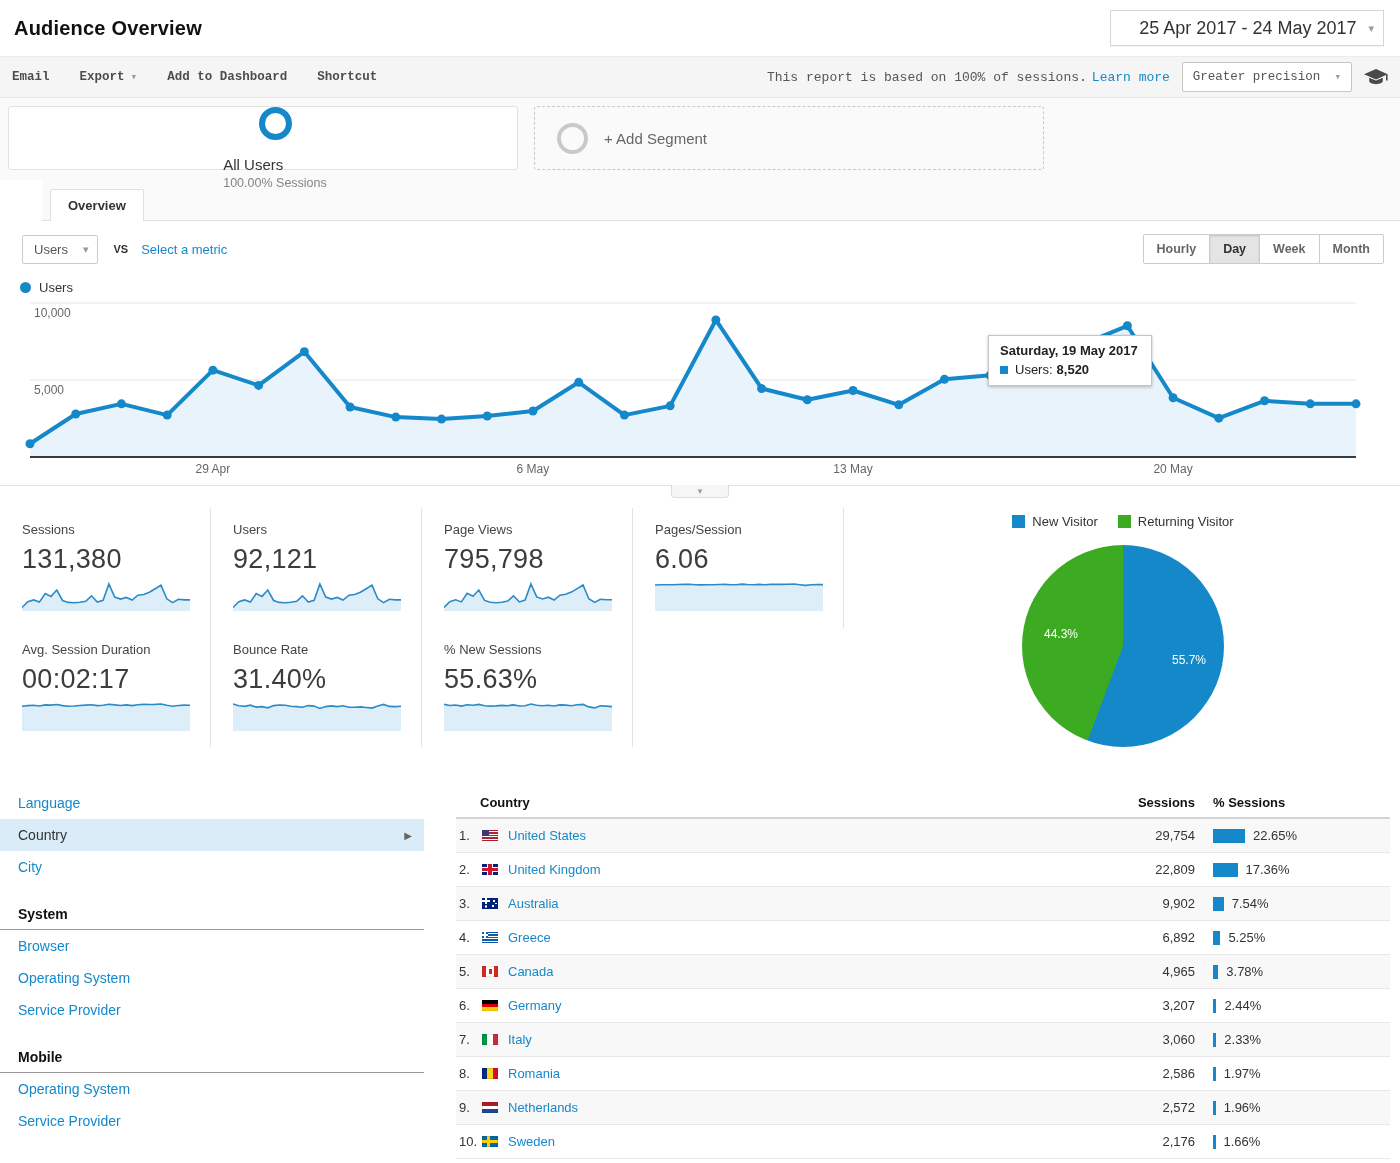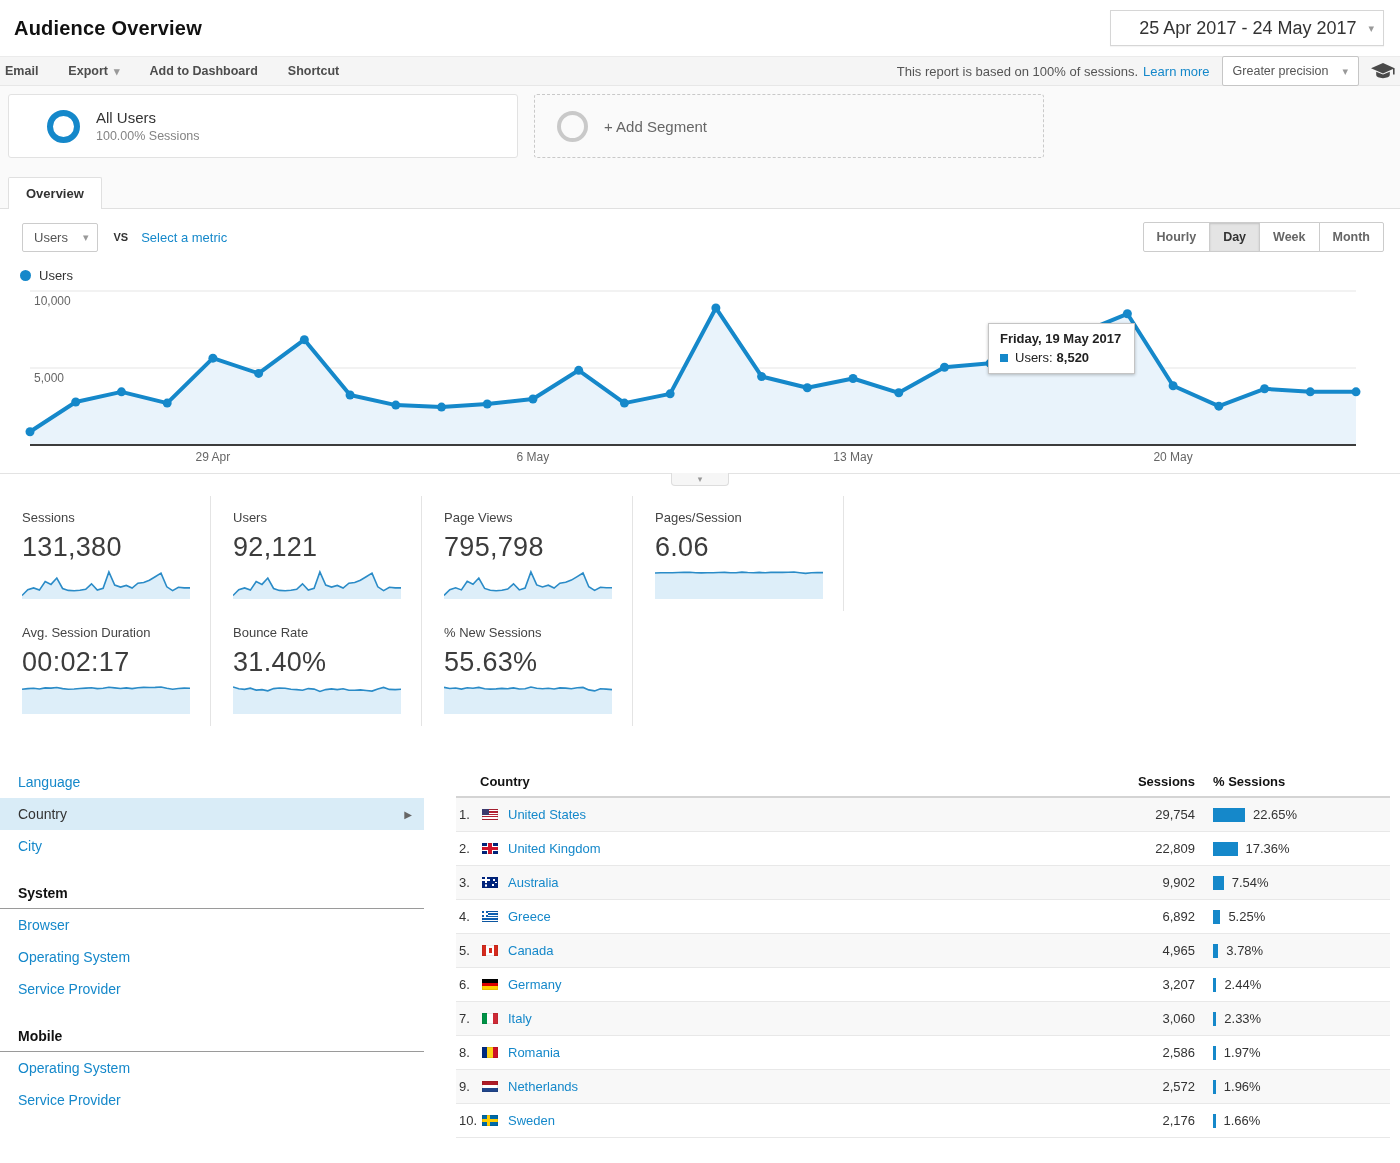--- a/index.html
+++ b/index.html
@@ -9,41 +9,41 @@
   .page { width:1400px; min-height:1163px; background:#fff; overflow:hidden; }
   .link { color:#1588ca; cursor:pointer; }
 
   
   .header { height:56px; display:flex; justify-content:space-between; align-items:center; padding:0 16px 0 14px; background:#fff; }
   .header h1 { font-size:20px; margin:0; font-weight:bold; color:#111; letter-spacing:.2px; }
   .date-picker { display:flex; align-items:center; gap:12px; border:1px solid #d6d6d6; background:#fff; height:36px; padding:0 9px 0 28px; font-size:18px; color:#333; cursor:pointer; box-shadow:0 1px 1px rgba(0,0,0,.04); }
   .caret { color:#999; font-size:11px; line-height:1; }
 
   
-  .toolbar { height:30px; background:#f5f5f5; border-top:1px solid #ebebeb; border-bottom:1px solid #e7e7e7; display:flex; justify-content:space-between; align-items:center; padding:0 5px; }
+  .toolbar { height:42px; background:#f5f5f5; border-top:1px solid #ebebeb; border-bottom:1px solid #e7e7e7; display:flex; justify-content:space-between; align-items:center; padding:0 12px;font-family:Liberation Mono, monospace; }
   .toolbar-left { display:flex; align-items:center; }
   .tb-item { font-size:12.5px; font-weight:bold; color:#4d4d4d; margin-right:30px; cursor:pointer; display:inline-flex; align-items:center; gap:6px; }
   .toolbar-right { display:flex; align-items:center; }
   .basis { font-size:13px; color:#555; margin-right:5px; }
   .toolbar-right .link { font-size:13px; }
   .precision { border:1px solid #c6c6c6; background:#fff; border-radius:2px; height:30px; display:inline-flex; align-items:center; padding:0 10px; font-size:12.5px; color:#555; margin:0 12px; gap:14px; cursor:pointer; }
   .cap { display:inline-flex; cursor:pointer; }
 
   
   .segments { background:#fafafa; padding:8px 0 10px 8px; display:flex; gap:16px; }
-  .seg-card { width:510px; height:64px; background:#fff; border:1px solid #e2e2e2; border-radius:3px; display:flex; align-items:center; padding-left:38px; gap:16px; cursor:pointer; }
+  .seg-card { width:510px; height:64px; background:#fff; border:1px solid #e2e2e2; border-radius:3px; display:flex; align-items:center; padding-left:24px; gap:16px; cursor:pointer;flex-direction:column; }
   .seg-title { font-size:15px; color:#333; }
   .seg-sub { font-size:12.5px; color:#848484; margin-top:3px; }
   .seg-add { width:510px; height:64px; border:1px dashed #c9c9c9; border-radius:3px; display:flex; align-items:center; padding-left:22px; gap:16px; color:#666; font-size:15px; cursor:pointer; }
   .ring { border-radius:50%; flex:0 0 auto; }
   .ring.blue { width:33px; height:33px; border:6px solid #1588ca; }
   .ring.gray { width:31px; height:31px; border:4px solid #c9c9c9; }
 
   
-  .tabbar { background:#fafafa; padding:9px 0 0 8px; border-bottom:1px solid #e0e0e0; display:flex; }
+  .tabbar { background:#fafafa; padding:9px 0 0 8px; border-bottom:1px solid #e0e0e0; display:flex;margin-left:42px; }
   .tab { background:#fff; border:1px solid #e0e0e0; border-bottom:none; border-radius:2px 2px 0 0; padding:8px 17px; font-size:13px; font-weight:bold; color:#333; margin-bottom:-1px; cursor:pointer; }
 
   
   .panel { background:#fff; }
   .controls { padding:13px 16px 0 22px; display:flex; justify-content:space-between; align-items:center; }
   .controls .left { display:flex; align-items:center; }
   .metric-dd { border:1px solid #ccc; border-radius:2px; background:#fff; padding:6px 9px 6px 11px; font-size:13px; color:#555; display:inline-flex; gap:15px; align-items:center; cursor:pointer; }
   .vs { font-size:11px; font-weight:bold; color:#333; margin:0 13px 0 15px; }
   .controls .left .link { font-size:13px; }
   .gran { display:flex; }
@@ -259,21 +259,21 @@
           <circle cx="1218.8275862068965" cy="119.19200000000001" r="4.5" fill="#1588ca"></circle>
           <circle cx="1264.551724137931" cy="101.78999999999999" r="4.5" fill="#1588ca"></circle>
           <circle cx="1310.2758620689656" cy="104.87" r="4.5" fill="#1588ca"></circle>
           <circle cx="1356" cy="104.87" r="4.5" fill="#1588ca"></circle>
           <text x="212.89655172413794" y="174" fill="#666" font-size="12" text-anchor="middle">29 Apr</text>
           <text x="532.9655172413793" y="174" fill="#666" font-size="12" text-anchor="middle">6 May</text>
           <text x="853.0344827586207" y="174" fill="#666" font-size="12" text-anchor="middle">13 May</text>
           <text x="1173.103448275862" y="174" fill="#666" font-size="12" text-anchor="middle">20 May</text>
         </svg>
       <div class="tooltip">
-        <div class="tt-date">Friday, 19 May 2017</div>
+        <div class="tt-date">Saturday, 19 May 2017</div>
         <div class="tt-row">
           <span class="tt-sq"></span>
           <span class="tt-label">Users:</span>
           <span class="tt-val">8,520</span>
         </div>
       </div>
     </div>
 
     <div class="chart-hr"></div>
     <div class="collapse-handle">
@@ -332,20 +332,36 @@
           </div>
           <div class="metric">
             <div class="m-label">% New Sessions</div>
             <div class="m-value">55.63%</div>
             <svg width="168" height="30" class="spark">
               <path d="M0,30 L0.0,3.4 L5.8,4.5 L11.6,4.0 L17.4,5.1 L23.2,3.7 L29.0,4.2 L34.8,3.4 L40.6,4.8 L46.3,5.1 L52.1,4.9 L57.9,4.4 L63.7,4.7 L69.5,3.9 L75.3,5.0 L81.1,4.7 L86.9,3.0 L92.7,4.2 L98.5,4.8 L104.3,4.2 L110.1,5.0 L115.9,3.9 L121.7,4.1 L127.4,4.7 L133.2,3.8 L139.0,3.4 L144.8,5.9 L150.6,6.9 L156.4,4.8 L162.2,5.1 L168.0,5.6 L168,30 Z" fill="#ddeef9"></path>
               <path d="M0.0,3.4 L5.8,4.5 L11.6,4.0 L17.4,5.1 L23.2,3.7 L29.0,4.2 L34.8,3.4 L40.6,4.8 L46.3,5.1 L52.1,4.9 L57.9,4.4 L63.7,4.7 L69.5,3.9 L75.3,5.0 L81.1,4.7 L86.9,3.0 L92.7,4.2 L98.5,4.8 L104.3,4.2 L110.1,5.0 L115.9,3.9 L121.7,4.1 L127.4,4.7 L133.2,3.8 L139.0,3.4 L144.8,5.9 L150.6,6.9 L156.4,4.8 L162.2,5.1 L168.0,5.6" fill="none" stroke="#2a8bc7" stroke-width="1.6"></path>
             </svg>
           </div>
         </div>
+      <div class="pie-panel">
+        <div class="pie-legend" id="pie-legend">
+            <span class="item">
+              <span class="sq" style="background: rgb(21, 136, 202);"></span>
+              <span>New Visitor</span>
+            </span>
+            <span class="item">
+              <span class="sq" style="background: rgb(61, 171, 33);"></span>
+              <span>Returning Visitor</span>
+            </span>
+          </div>
+        <div class="pie" id="pie" style="background: conic-gradient(rgb(21, 136, 202) 0deg, rgb(21, 136, 202) 55.7%, rgb(61, 171, 33) 55.7%, rgb(61, 171, 33) 100%);">
+          <span class="pie-label" id="pie-label-0" style="left:150px; top:108px;">55.7%</span>
+          <span class="pie-label" id="pie-label-1" style="left:22px; top:82px;">44.3%</span>
+        </div>
+      </div>
     </div>
   </div>
 
   <div class="bottom">
     <div class="sidebar" id="sidebar">
         <div class="side-item">
           <span>Language</span>
         </div>
         <div class="side-item selected">
           <span>Country</span>

